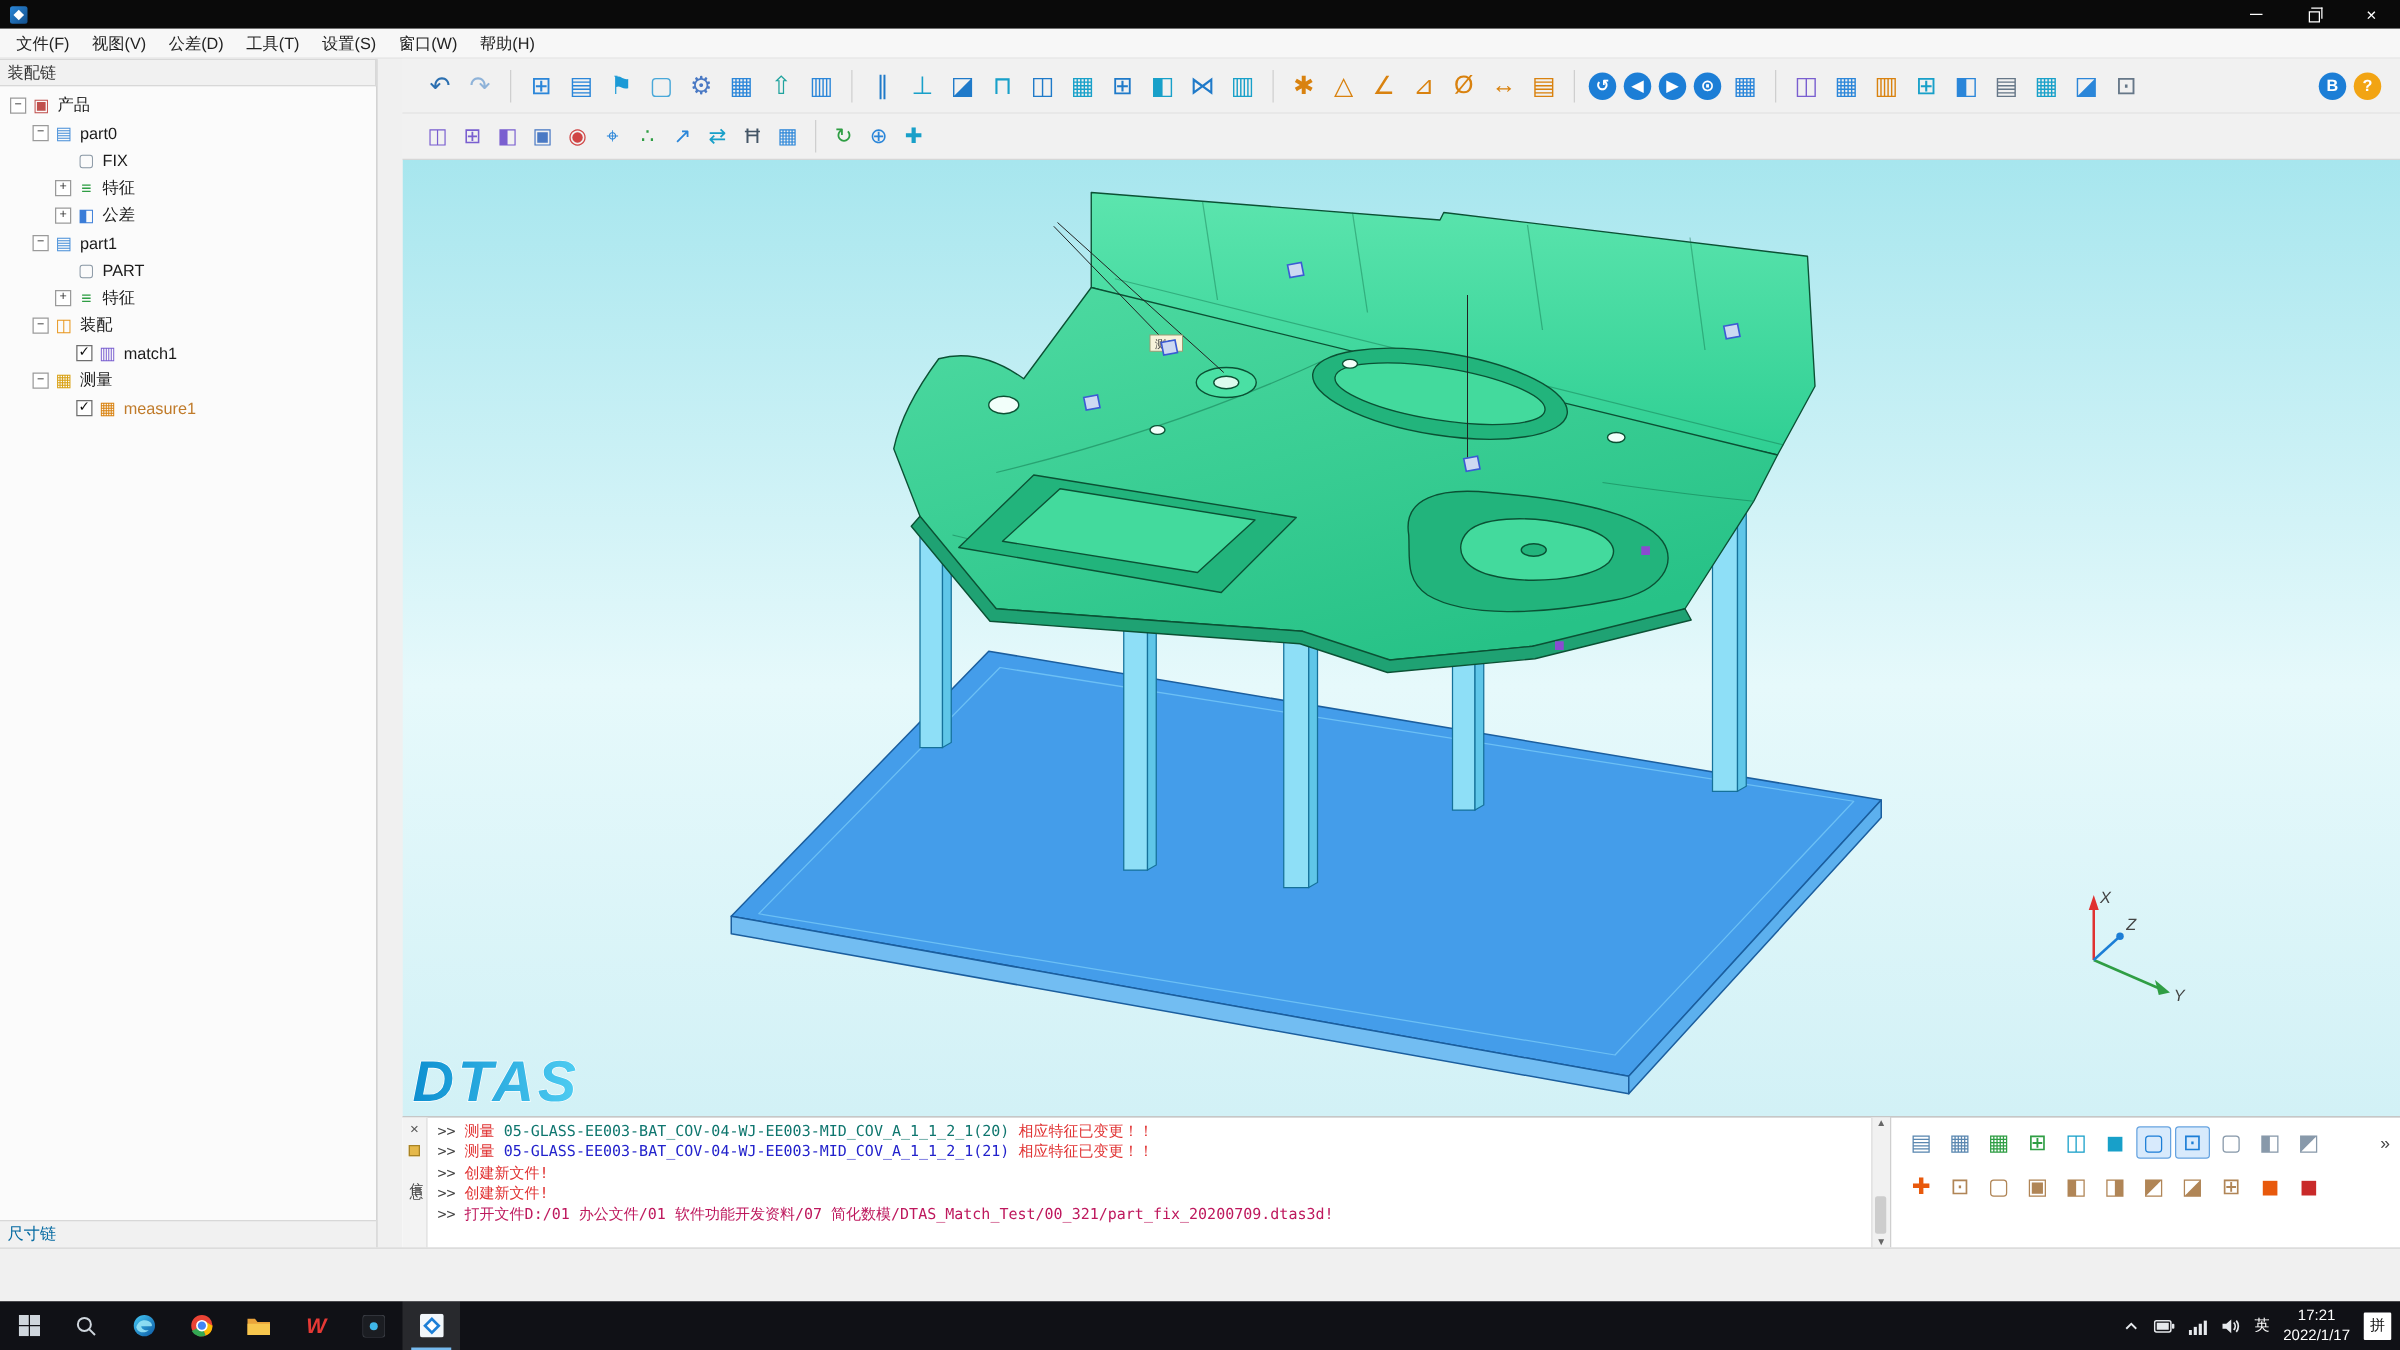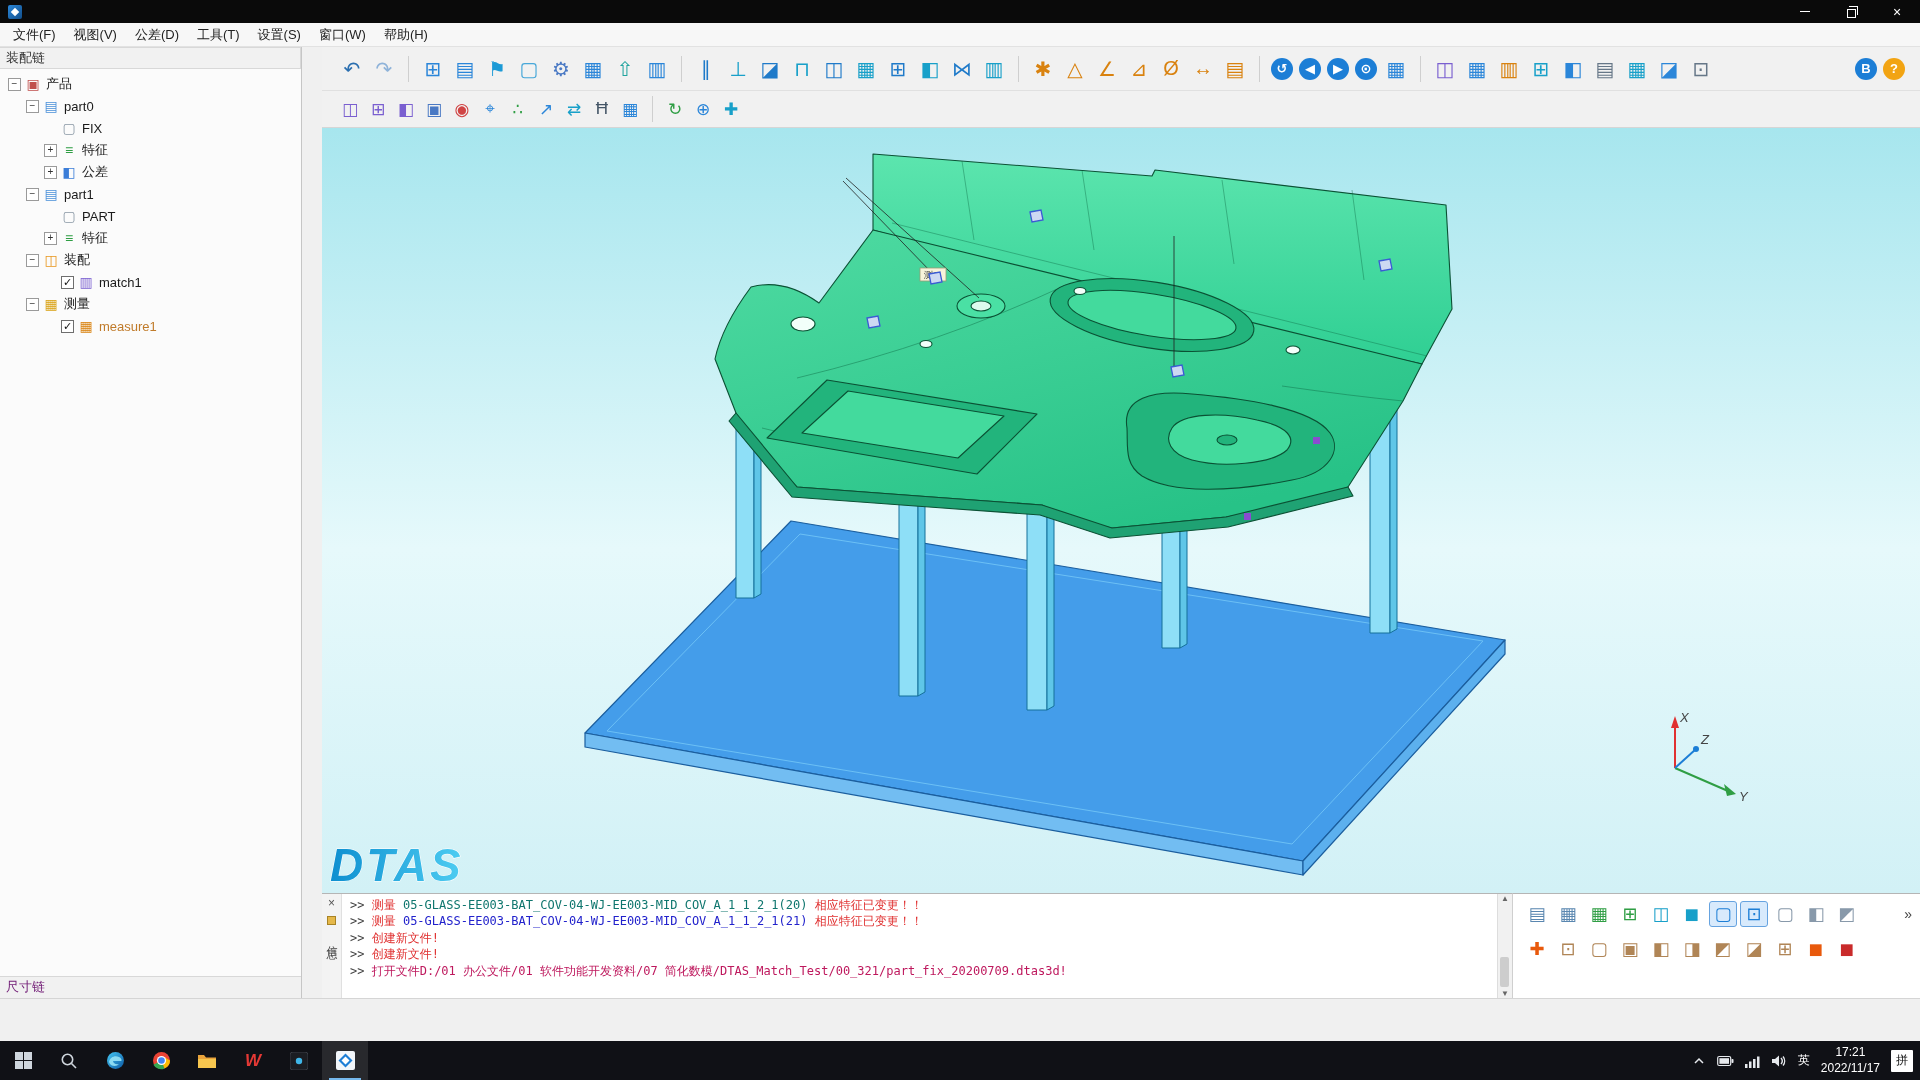--- a/index.html
+++ b/index.html
@@ -34,21 +34,21 @@
   .tree{position:absolute;top:26px;bottom:24px;left:0;right:0;overflow:hidden;}
   .trow{display:flex;align-items:center;height:22px;font-size:13px;}
   .expander{width:13px;height:13px;border:1px solid #9a9a9a;background:#fff;font-size:10px;line-height:10px;
             text-align:center;margin-right:4px;color:#333;flex:none;}
   .expander.none{visibility:hidden;}
   .cbx{width:13px;height:13px;border:1px solid #6e6e6e;background:#fff;font-size:11px;line-height:11px;
        text-align:center;margin-right:4px;flex:none;color:#111;}
   .tico{width:16px;height:16px;font-size:14px;line-height:16px;text-align:center;margin-right:5px;flex:none;}
   .tlabel{color:#1a1a1a;white-space:nowrap;}
   .side-footer{position:absolute;bottom:0;left:0;right:0;height:22px;line-height:20px;background:#f1f1f1;
-               border-top:1px solid #d8d8d8;font-size:13px;padding-left:6px;color:#701a75;}
+               border-top:1px solid #d8d8d8;font-size:13px;padding-left:6px;color:#0369a1;}
 
   
   #toolbar1{position:absolute;top:47px;left:322px;right:0;height:44px;background:#f1f1f1;
             border-bottom:1px solid #e0e0e0;display:flex;align-items:center;padding:0 12px 0 14px;}
   #toolbar2{position:absolute;top:91px;left:322px;right:0;height:37px;background:#f1f1f1;
             border-bottom:1px solid #d6d6d6;display:flex;align-items:center;padding-left:14px;}
   .ticon{width:30px;height:30px;display:flex;align-items:center;justify-content:center;font-size:20px;
          margin:0 1px;border-radius:3px;flex:none;}
   .ticon.small{width:26px;height:26px;font-size:17px;}
   .ticon.round{width:22px;height:22px;border-radius:50%;font-size:13px;font-weight:bold;margin:0 3px;}
@@ -514,17 +514,17 @@
         <rect x="12" y="2.5" width="2.5" height="11.5" fill="#e6e9ed"></rect>
       </svg>
     <svg width="16" height="14" viewBox="0 0 16 14">
         <polygon points="1,5 4,5 8,1.5 8,12.5 4,9 1,9" fill="#e6e9ed"></polygon>
         <path d="M10,4 A4.5,4.5 0 0 1 10,10" stroke="#e6e9ed" stroke-width="1.4" fill="none"></path>
         <path d="M12,2.5 A7,7 0 0 1 12,11.5" stroke="#e6e9ed" stroke-width="1.4" fill="none"></path>
       </svg>
     <span>英</span>
     <div class="time">
       <div>17:21</div>
-      <div>2022/11/17</div>
+      <div>2022/1/17</div>
     </div>
     <div class="ime-box">拼</div>
   </div>
 </div>
 
 </body></html>

